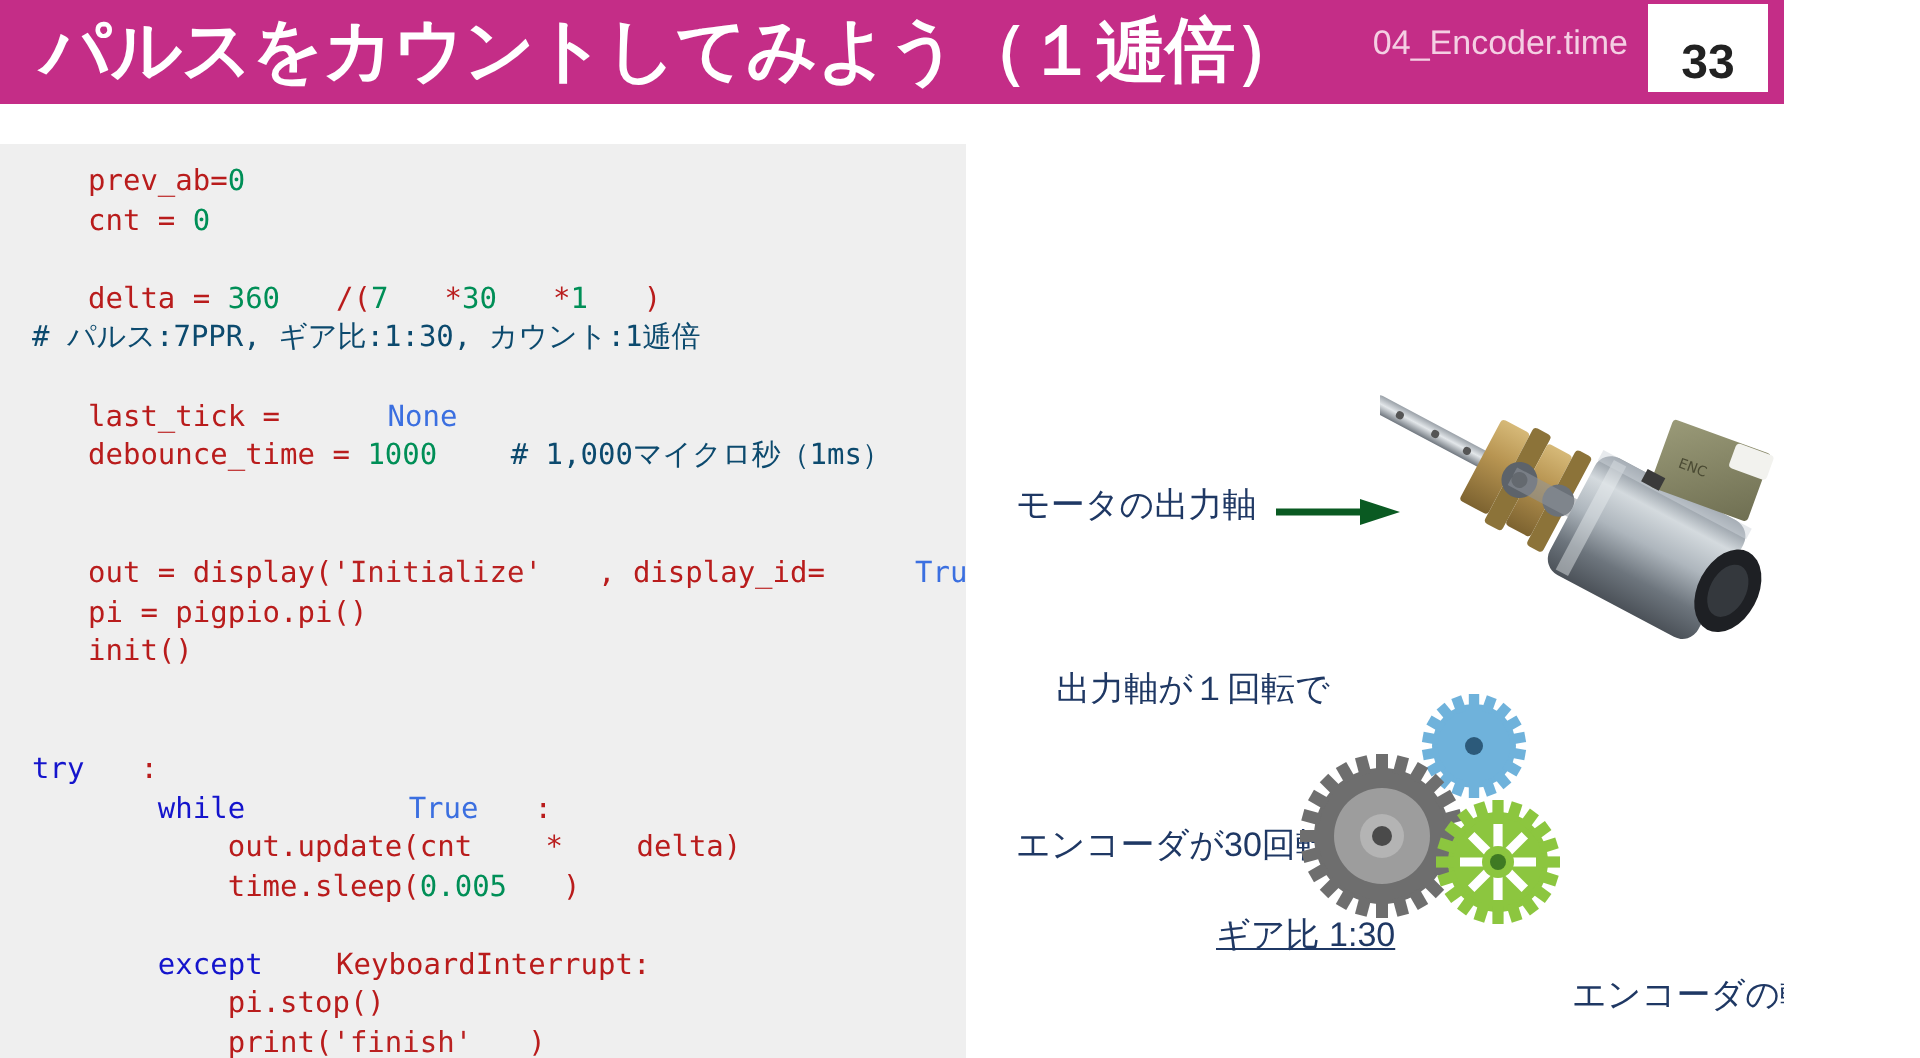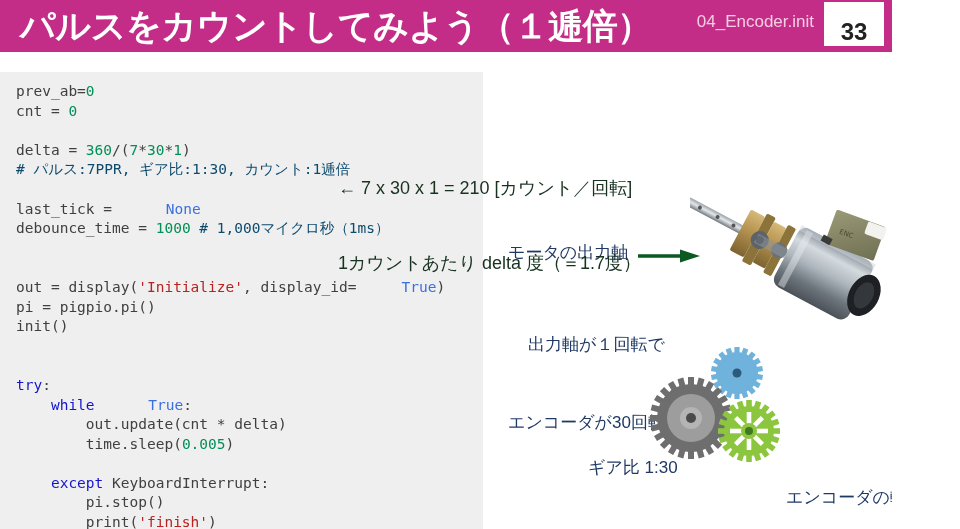--- a/index.html
+++ b/index.html
@@ -79,21 +79,21 @@
     color: #1a1a1a;
     white-space: pre;
     overflow: hidden;
   }
   .code-line { white-space: pre; min-height: 19.6px; }
   .tok-num   { color: #008F57; }
   .tok-str   { color: #BA2121; }
   .tok-com   { color: #0c4a6e; }
   .tok-kw    { color: #1414CC; font-weight: normal; }
   .tok-bi    { color: #3B6FE0; padding-left: 45px; }
-  .tok-plain { color: #404040; }
+  .tok-plain { color: #b91c1c; margin-left: 28px; }
 
   
   .anno {
     position: absolute;
     color: #1F3864;
     white-space: pre;
   }
   .anno-calc {
     left: 338px;
     top: 126px;
@@ -111,24 +111,25 @@
   }
   .anno-rot {
     left: 508px;
     top: 280px;
     font-size: 17px;
     line-height: 26px;
     color: #1F3864;
     text-align: right;
   }
   .anno-gear-ratio {
-    left: 588px;
+    left: 608px;
     top: 456px;
     font-size: 17px;
     color: #1F3864;
+    text-decoration: underline;
   }
   .anno-encoder {
     left: 786px;
     top: 420px;
     font-size: 17px;
     line-height: 31px;
     color: #1F3864;
   }
 
   
@@ -165,31 +166,27 @@
     height: 125px;
   }
 </style>
 </head>
 <body>
 
 <div id="slide">
 
   <div class="header-bar"></div>
   <div class="slide-title">パルスをカウントしてみよう（１逓倍）</div>
-  <div class="deck-name">04_Encoder.init</div>
+  <div class="deck-name">04_Encoder.time</div>
   <div class="slide-number-box">
     <span class="slide-number">33</span>
   </div>
 
   <div class="code-block" id="code-block"><div class="code-line"><span class="tok-plain">prev_ab=</span><span class="tok-num">0</span></div><div class="code-line"><span class="tok-plain">cnt = </span><span class="tok-num">0</span></div><div class="code-line">&nbsp;</div><div class="code-line"><span class="tok-plain">delta = </span><span class="tok-num">360</span><span class="tok-plain">/(</span><span class="tok-num">7</span><span class="tok-plain">*</span><span class="tok-num">30</span><span class="tok-plain">*</span><span class="tok-num">1</span><span class="tok-plain">)</span></div><div class="code-line"><span class="tok-com"># パルス:7PPR, ギア比:1:30, カウント:1逓倍</span></div><div class="code-line">&nbsp;</div><div class="code-line"><span class="tok-plain">last_tick = </span><span class="tok-bi">None</span></div><div class="code-line"><span class="tok-plain">debounce_time = </span><span class="tok-num">1000</span><span class="tok-plain"> </span><span class="tok-com"># 1,000マイクロ秒（1ms）</span></div><div class="code-line">&nbsp;</div><div class="code-line">&nbsp;</div><div class="code-line"><span class="tok-plain">out = display(</span><span class="tok-str">'Initialize'</span><span class="tok-plain">, display_id=</span><span class="tok-bi">True</span><span class="tok-plain">)</span></div><div class="code-line"><span class="tok-plain">pi = pigpio.pi()</span></div><div class="code-line"><span class="tok-plain">init()</span></div><div class="code-line">&nbsp;</div><div class="code-line">&nbsp;</div><div class="code-line"><span class="tok-kw">try</span><span class="tok-plain">:</span></div><div class="code-line"><span class="tok-plain">    </span><span class="tok-kw">while</span><span class="tok-plain"> </span><span class="tok-bi">True</span><span class="tok-plain">:</span></div><div class="code-line"><span class="tok-plain">        out.update(cnt </span><span class="tok-plain">*</span><span class="tok-plain"> delta)</span></div><div class="code-line"><span class="tok-plain">        time.sleep(</span><span class="tok-num">0.005</span><span class="tok-plain">)</span></div><div class="code-line">&nbsp;</div><div class="code-line"><span class="tok-plain">    </span><span class="tok-kw">except</span><span class="tok-plain"> KeyboardInterrupt:</span></div><div class="code-line"><span class="tok-plain">        pi.stop()</span></div><div class="code-line"><span class="tok-plain">        print(</span><span class="tok-str">'finish'</span><span class="tok-plain">)</span></div></div>
 
-  <div class="anno anno-calc">
-    <div>← 7 x 30 x 1 = 210 [カウント／回転]</div>
-    <div>1カウントあたり delta 度（＝1.7度）</div>
-  </div>
 
   <div class="anno anno-motor-shaft">モータの出力軸</div>
 
   <svg class="arrow-h" viewBox="0 0 62 14">
     <line x1="0" y1="7" x2="44" y2="7" stroke="#0A5A22" stroke-width="3.4"></line>
     <polygon points="42,0.5 62,7 42,13.5" fill="#0A5A22"></polygon>
   </svg>
 
   <div class="anno anno-rot">
     <div>出力軸が１回転で</div>

